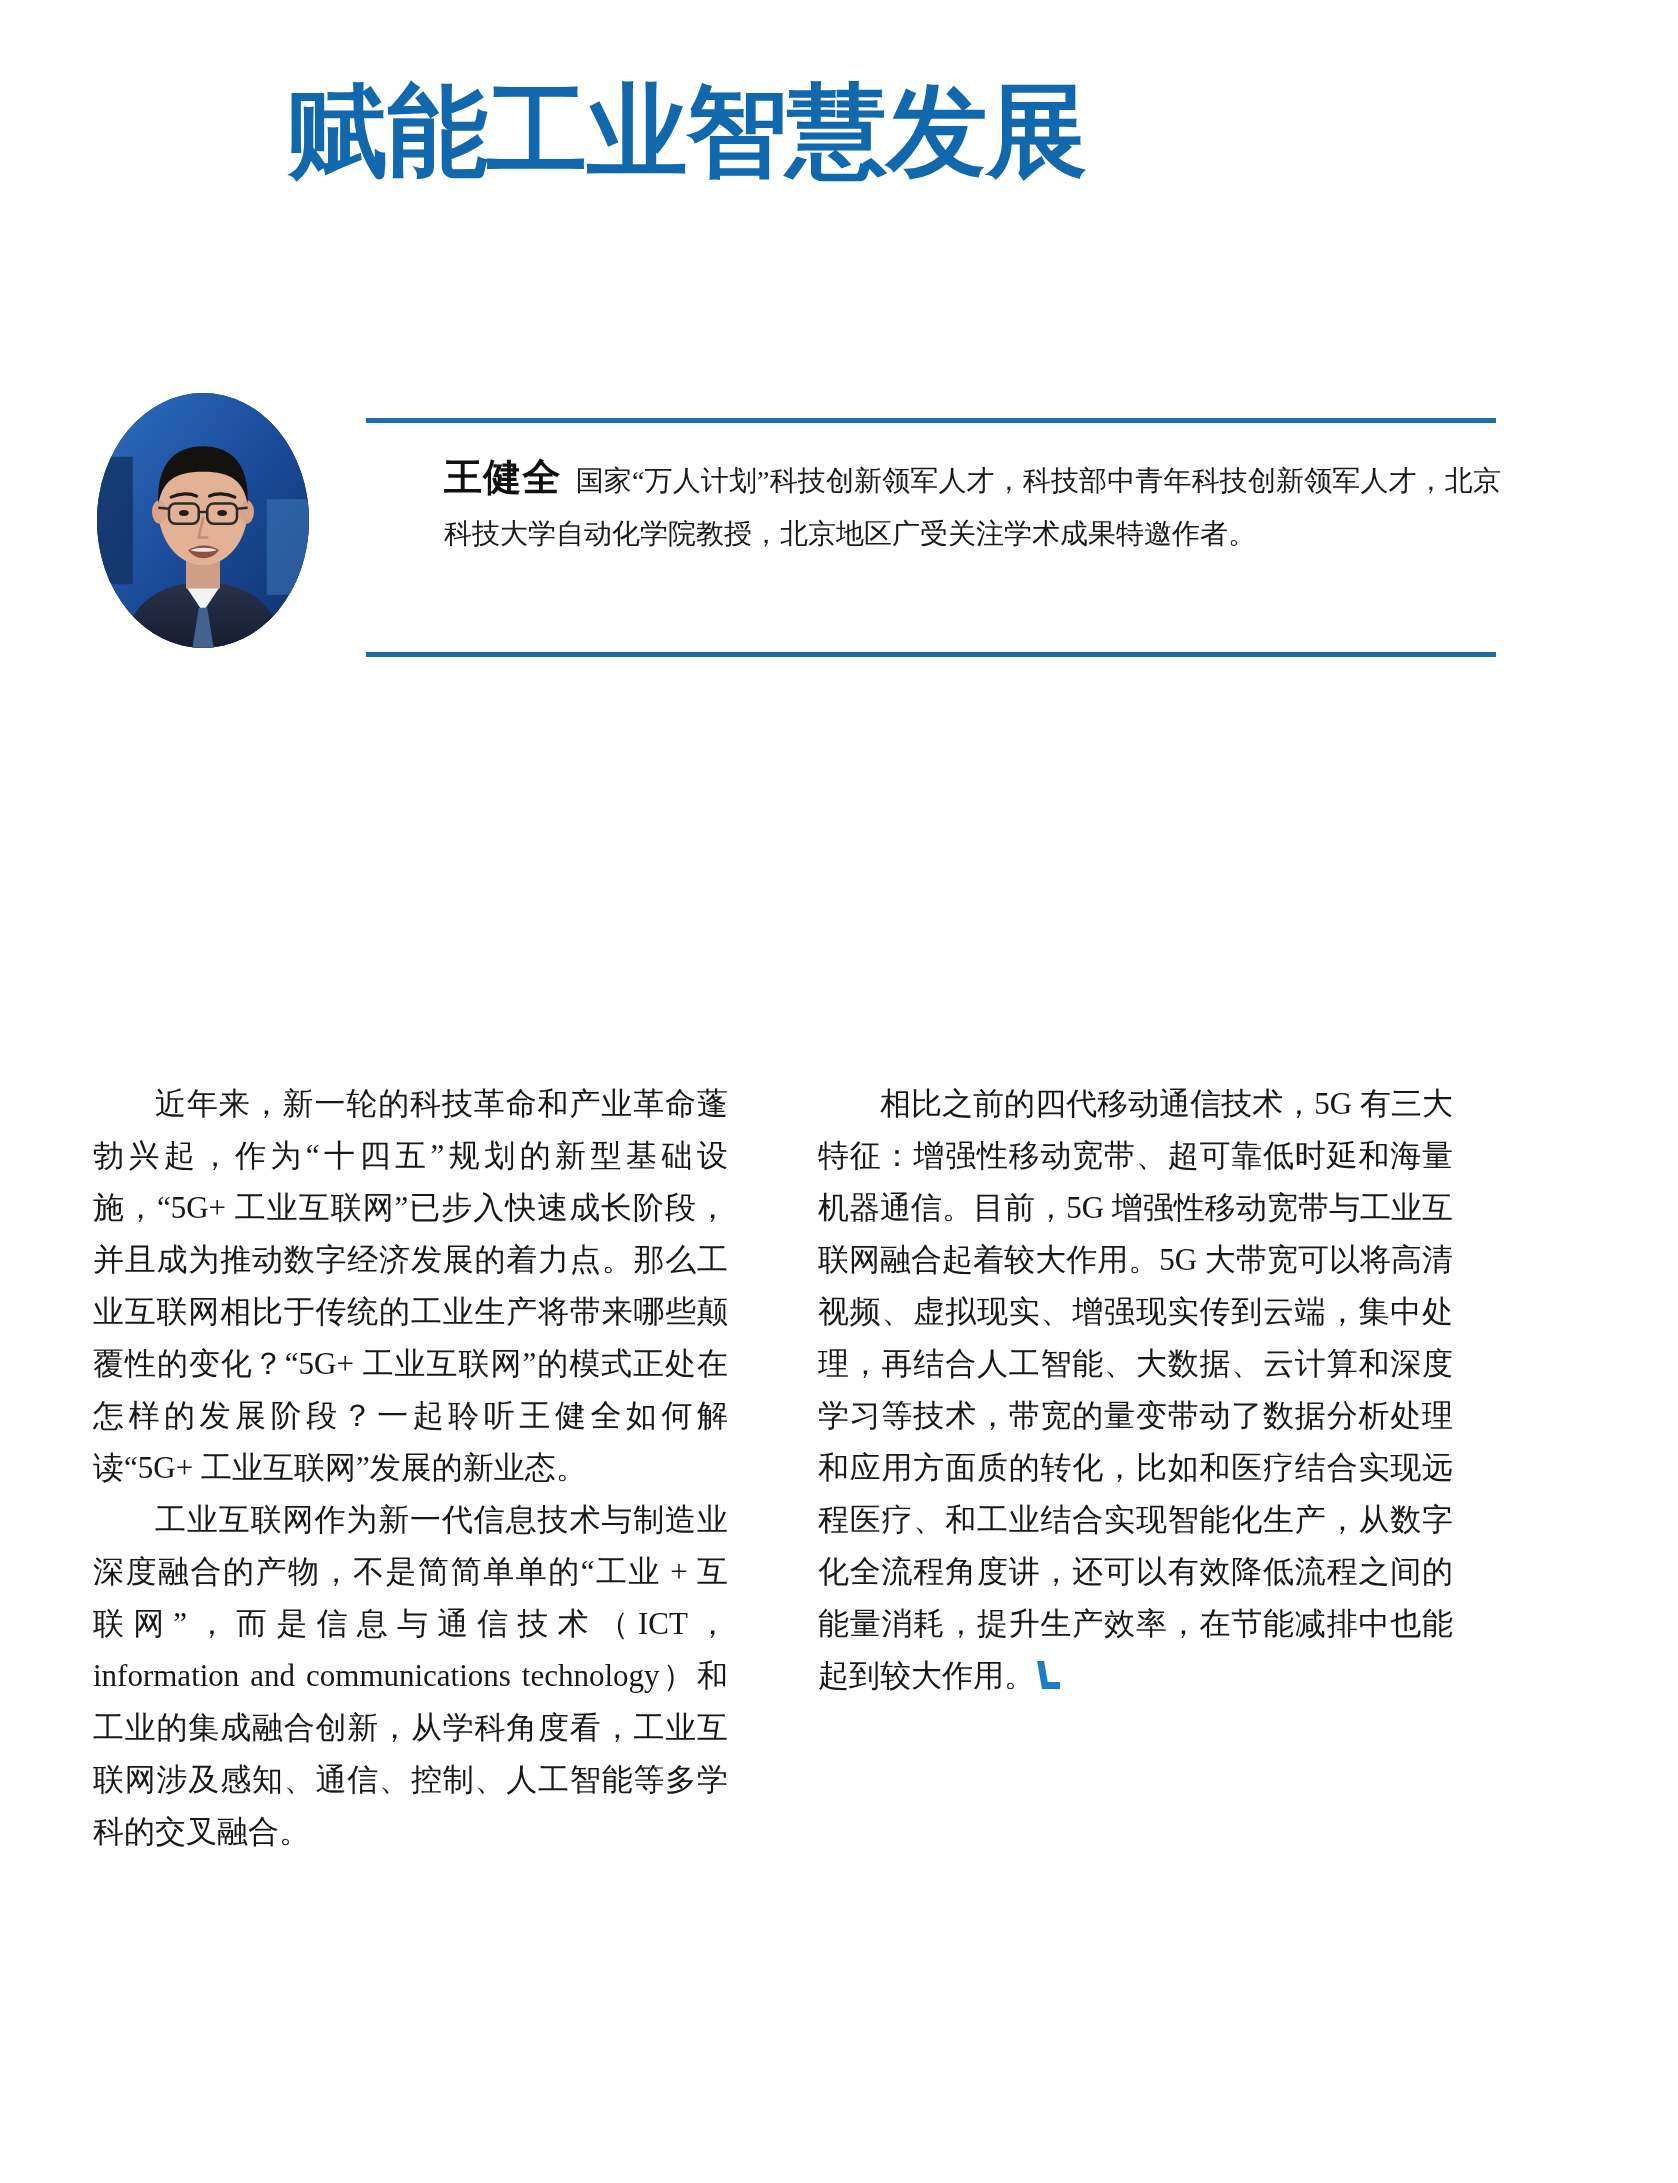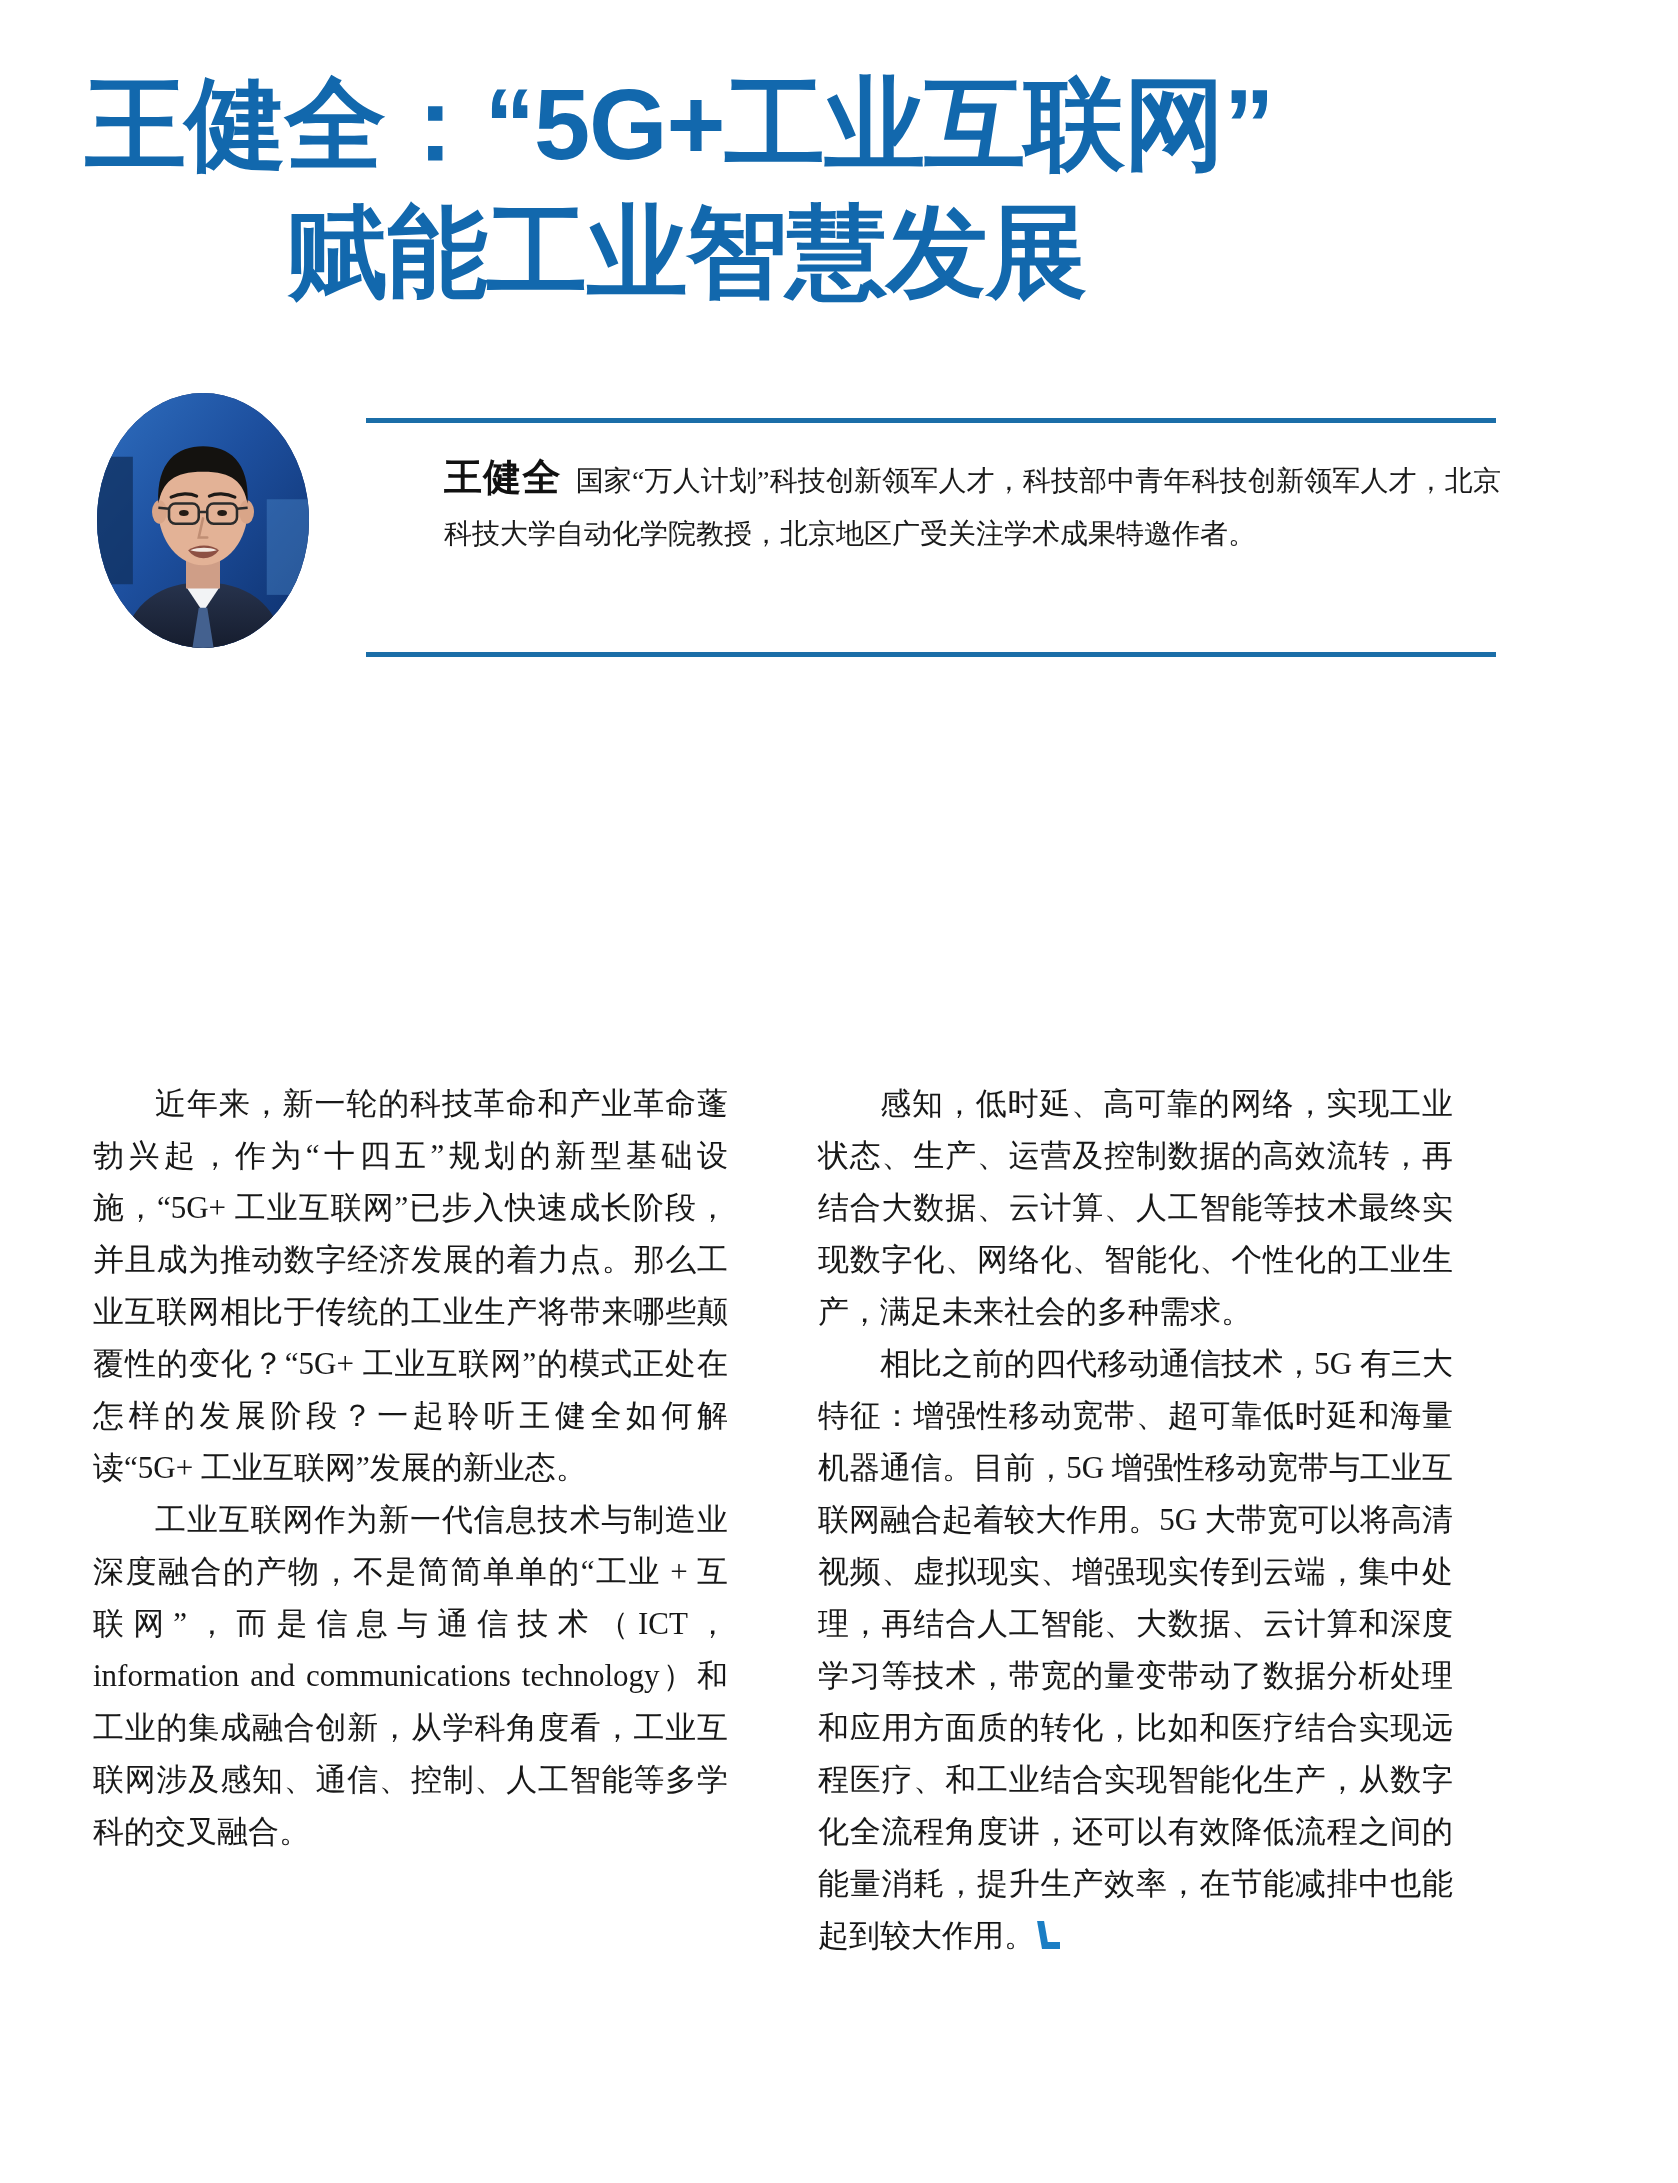--- a/index.html
+++ b/index.html
@@ -141,21 +141,20 @@
   }
   .endmark::after {
     left: 0; bottom: 0;
     width: 18px; height: 7px;
   }
 </style>
 </head>
 <body>
 
 <div class="title-block">
-  <div class="title-line title-line-1">王健全：“5G+工业互联网”</div>
   <div class="title-line title-line-2">赋能工业智慧发展</div>
 </div>
 
 <div class="bio-block">
 
   <div class="portrait">
     <svg viewBox="0 0 200 240" preserveAspectRatio="xMidYMid slice" aria-hidden="true">
       <defs>
         <linearGradient id="bg" x1="0" y1="0" x2="1" y2="1">
           <stop offset="0%" stop-color="#2f6fc0"></stop>
@@ -215,18 +214,17 @@
 </div>
 
 <div class="columns">
 
   <div class="col col-left">
     <p>近年来，新一轮的科技革命和产业革命蓬勃兴起，作为“十四五”规划的新型基础设施，“5G+ 工业互联网”已步入快速成长阶段，并且成为推动数字经济发展的着力点。那么工业互联网相比于传统的工业生产将带来哪些颠覆性的变化？“5G+ 工业互联网”的模式正处在怎样的发展阶段？一起聆听王健全如何解读“5G+ 工业互联网”发展的新业态。</p>
     <p>工业互联网作为新一代信息技术与制造业深度融合的产物，不是简简单单的“工业 + 互联网”，而是信息与通信技术（ICT，information and communications technology）和工业的集成融合创新，从学科角度看，工业互联网涉及感知、通信、控制、人工智能等多学科的交叉融合。</p>
   </div>
 
   <div class="col col-right">
-    <p>感知，低时延、高可靠的网络，实现工业状态、生产、运营及控制数据的高效流转，再结合大数据、云计算、人工智能等技术最终实现数字化、网络化、智能化、个性化的工业生产，满足未来社会的多种需求。</p>
     <p><span>相比之前的四代移动通信技术，5G 有三大特征：增强性移动宽带、超可靠低时延和海量机器通信。目前，5G 增强性移动宽带与工业互联网融合起着较大作用。5G 大带宽可以将高清视频、虚拟现实、增强现实传到云端，集中处理，再结合人工智能、大数据、云计算和深度学习等技术，带宽的量变带动了数据分析处理和应用方面质的转化，比如和医疗结合实现远程医疗、和工业结合实现智能化生产，从数字化全流程角度讲，还可以有效降低流程之间的能量消耗，提升生产效率，在节能减排中也能起到较大作用。</span><span class="endmark"></span></p>
   </div>
 
 </div>
 
 
 </body></html>

